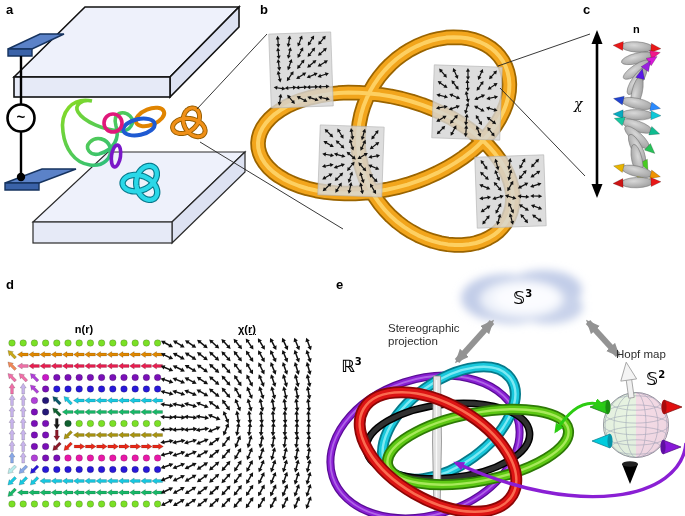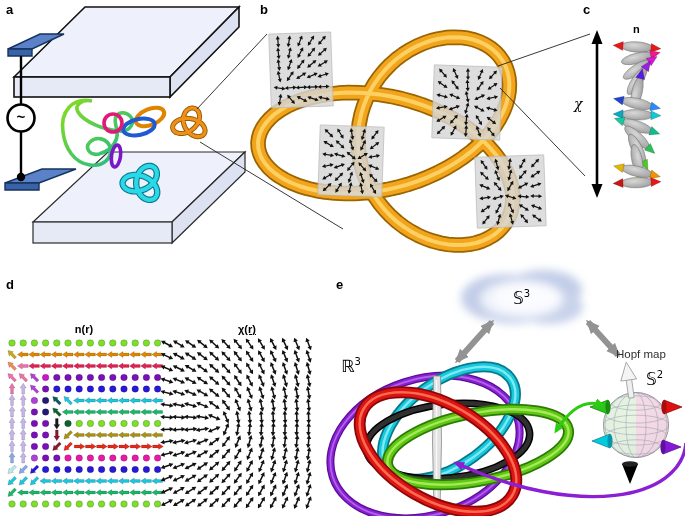--- a/index.html
+++ b/index.html
@@ -3,21 +3,21 @@
 <meta charset="utf-8">
 <style>
   html,body{margin:0;padding:0;background:#fff;}
   #fig{position:relative;width:685px;height:516px;background:#fff;overflow:hidden;
        font-family:"Liberation Sans",sans-serif;}
   #art{position:absolute;left:0;top:0;}
   .txt{position:absolute;color:#000;white-space:nowrap;line-height:1.1;}
   .plabel{font-weight:bold;font-size:13px;}
   .fieldlabel{font-weight:bold;font-size:11px;transform:translateX(-50%);}
   .small{font-size:11.5px;color:#2e2e2e;}
-  .bb{font-family:"DejaVu Sans","DejaVu Serif",serif;font-size:17px;}
+  .bb{font-family:"DejaVu Sans","DejaVu Serif",serif;font-size:17px;font-weight:bold;}
   .bb sup{font-size:10px;}
   .chi{font-family:"DejaVu Serif",serif;font-style:italic;font-size:14px;}
   .nlab{font-weight:bold;font-size:11px;}
   .tilde{font-size:15px;font-weight:bold;transform:translate(-50%,-54%);}
 </style>
 </head>
 <body>
 
 <div id="fig">
 
@@ -2237,15 +2237,19 @@
 <div class="txt chi" style="left:574px;top:97px;">χ</div>
 <div class="txt nlab" style="left:633px;top:23px;">n</div>
 
 <div class="txt fieldlabel" style="left:84px;top:323px;">n(r)</div>
 <div class="txt fieldlabel" style="left:247px;top:323px;text-decoration:underline;">χ(r)</div>
 
 <div class="txt bb" style="left:513px;top:288px;"><span>𝕊</span><sup>3</sup></div>
 <div class="txt bb" style="left:341px;top:356px;text-align:right;"><span>ℝ</span><sup>3</sup></div>
 <div class="txt bb" style="left:646px;top:351px;margin-top:18px;"><span>𝕊</span><sup>2</sup></div>
 
+<div class="txt small" style="left:388px;top:322px;">
+  <div>Stereographic</div>
+  <div>projection</div>
+</div>
 <div class="txt small" style="left:616px;top:320px;margin-top:28px;">Hopf map</div>
 
 </div>
 
 </body></html>

